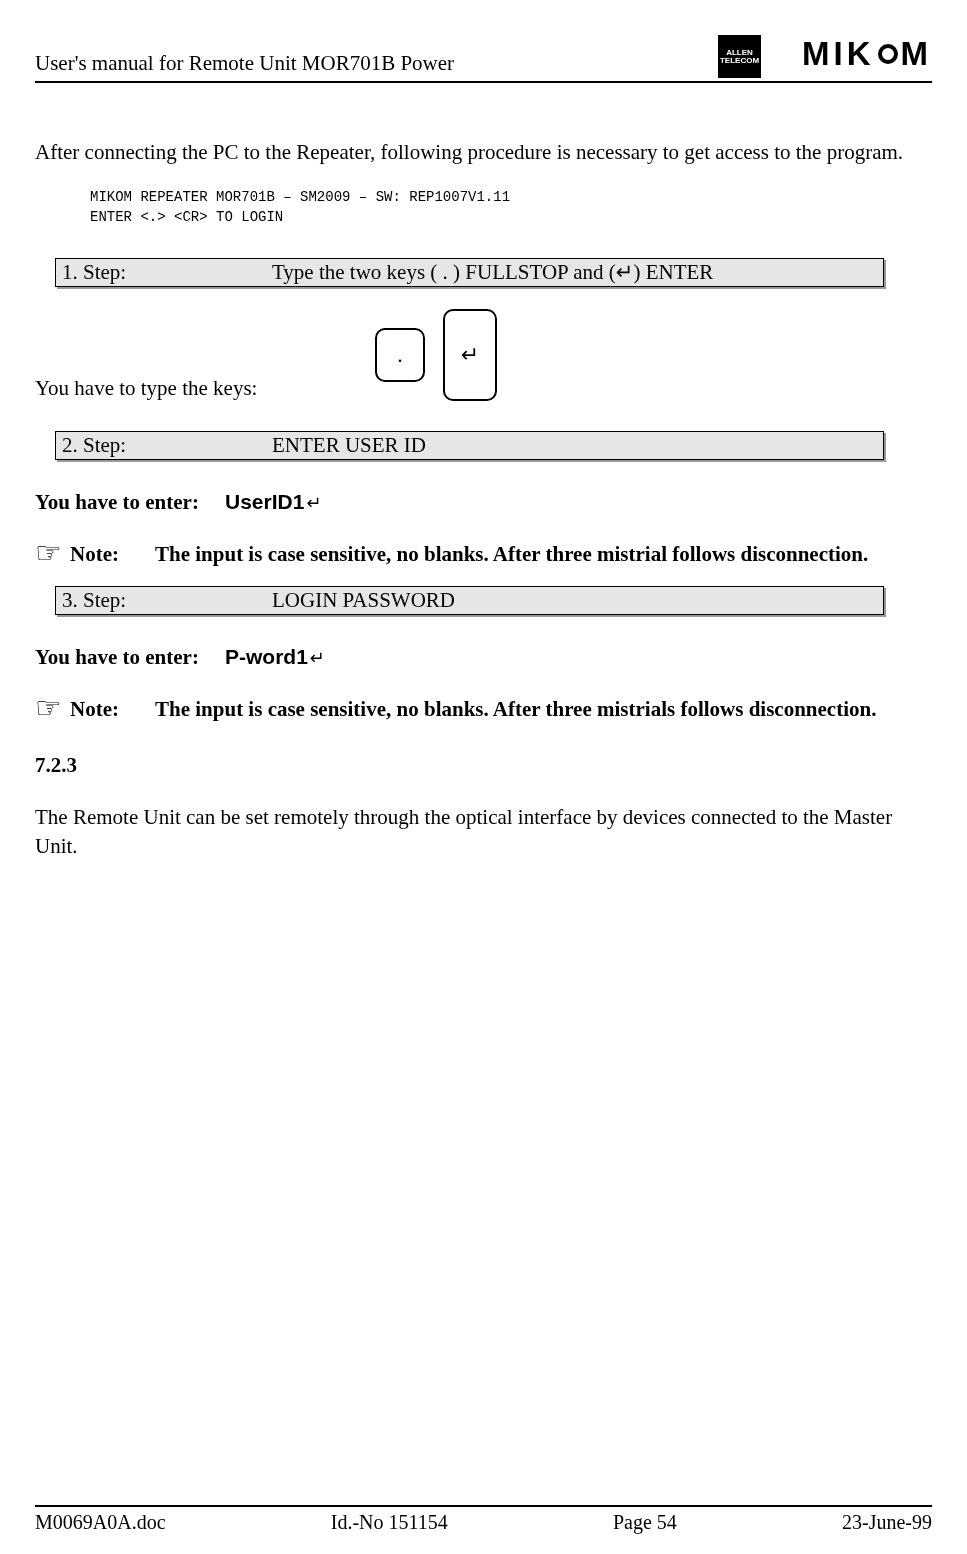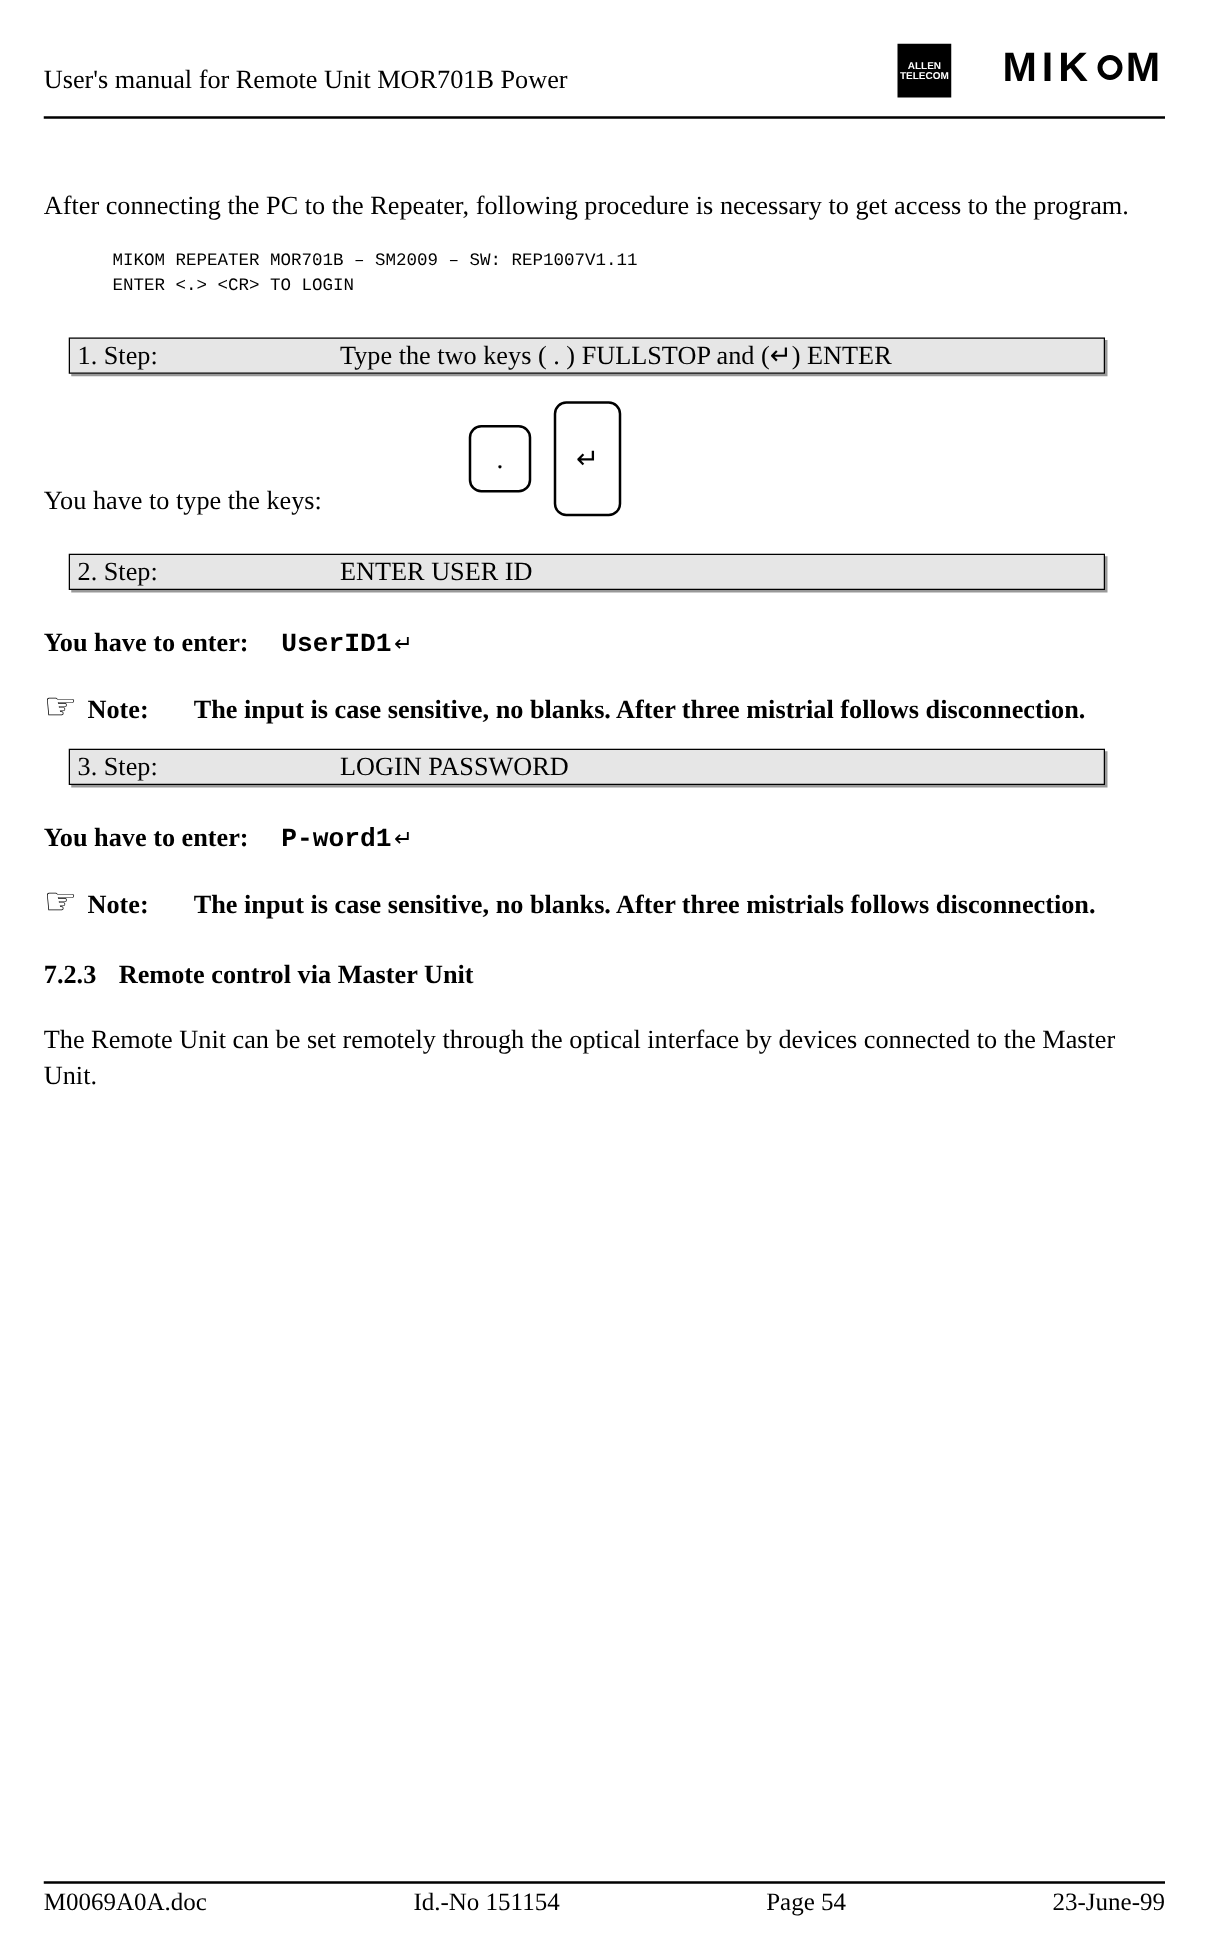--- a/index.html
+++ b/index.html
@@ -13,21 +13,21 @@
       display: flex;
       flex-direction: column;
       color: #000;
       background: #fff;
     }
     .header-row {
       display: flex;
       align-items: flex-end;
       justify-content: space-between;
       border-bottom: 2px solid #000;
-      padding-bottom: 15px;
+      padding-bottom: 3px;
     }
     .header-title {
       font-size: 21px;
       padding-bottom: 2px;
     }
     .logos {
       display: flex;
       align-items: flex-start;
       gap: 41px;
     }
@@ -104,21 +104,21 @@
       border-radius: 10px;
       display: flex;
       align-items: center;
       justify-content: center;
       font-size: 22px;
     }
     .key-small { width: 46px; height: 50px; }
     .key-tall { width: 50px; height: 88px; }
     .enter-row { margin: 30px 0 25px 0; display:flex; align-items:baseline; }
     .enter-label { width: 190px; font-weight: bold; }
-    .mono-bold { font-family: Liberation Mono, monospace; font-weight: bold; }
+    .mono-bold { font-family: Liberation Sans, sans-serif; font-weight: bold; }
     .ret-sym { font-family: "Times New Roman", serif; font-size: 18px; margin-left: 2px; }
     .note-row { display: flex; margin: 10px 0 18px 0; line-height:1.35; }
     .note-icon { font-size: 30px; width: 35px; flex:none; line-height:1; margin-top:-2px;}
     .note-label { font-weight: bold; width: 85px; flex:none; }
     .note-text { font-weight: bold; flex:1; }
     .section-head { display:flex; font-weight: bold; margin: 30px 0 25px 0; }
     .section-num { width: 60px; flex:none; }
     .footer {
       border-top: 2px solid #000;
       display: flex;
@@ -198,21 +198,20 @@
   </div>
 
   <div class="note-row">
     <span class="note-icon">☞</span>
     <span class="note-label">Note:</span>
     <span class="note-text">The input is case sensitive, no blanks. After three mistrials follows disconnection.</span>
   </div>
 
   <div class="section-head">
     <span class="section-num">7.2.3</span>
-    <span>Remote control via Master Unit</span>
   </div>
 
   <p class="para">The Remote Unit can be set remotely through the optical interface by devices connected to the Master Unit.</p>
 
 </div>
 
 <div class="footer">
   <span>M0069A0A.doc</span>
   <span>Id.-No 151154</span>
   <span>Page 54</span>

